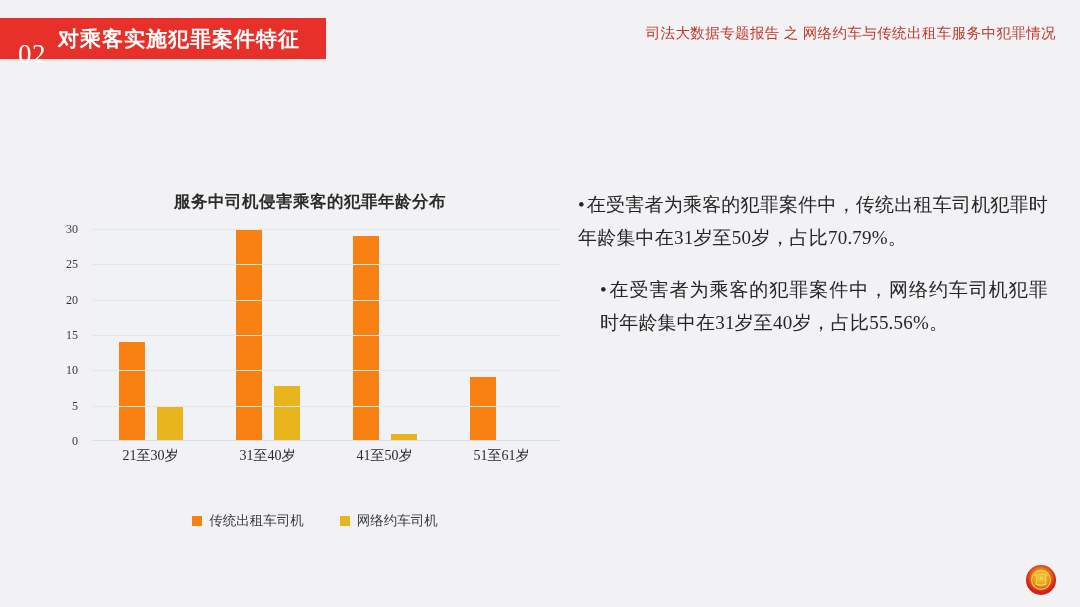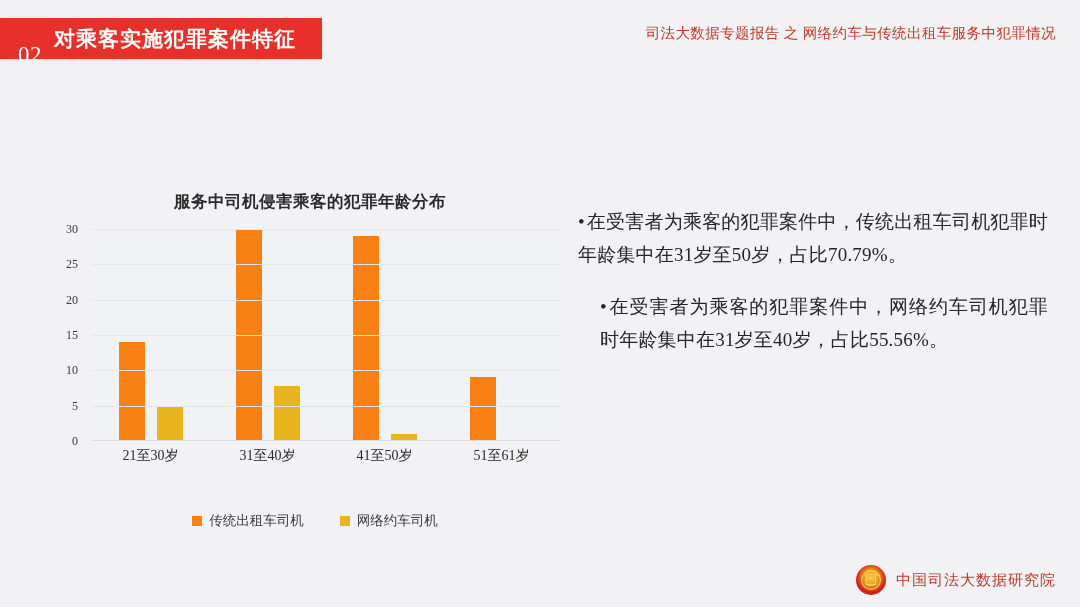--- a/index.html
+++ b/index.html
@@ -32,21 +32,21 @@
     height: 41px;
     padding: 0 26px 0 18px;
     background: #e8302a;
     display: flex;
     align-items: center;
     gap: 12px;
     box-shadow: 0 1px 3px rgba(0,0,0,0.10);
   }
   .section-num {
     color: #ffffff;
-    font-size: 23px;
+    font-size: 27px;
     letter-spacing: 0.5px;
     margin-top: 32px;
   }
   .section-title {
     color: #ffffff;
     font-size: 21px;
     font-weight: bold;
     letter-spacing: 1px;
   }
 
@@ -189,21 +189,21 @@
   .legend-swatch.s1 { background: #e8b51e; }
   .legend-label {
     font-size: 13.5px;
     color: #3a3a3a;
   }
 
   
   .bullets {
     position: absolute;
     left: 578px;
-    top: 206px;
+    top: 189px;
     width: 470px;
   }
   .bullet {
     font-size: 19px;
     line-height: 1.72;
     color: #262626;
     text-align: justify;
     letter-spacing: 0.2px;
   }
   .bullet.b0 { text-indent: 0; padding-left: 0; }
@@ -319,16 +319,15 @@
   <div class="footer-logo">
     <span class="emblem">
       <svg width="30" height="30" viewBox="0 0 30 30" aria-hidden="true">
         <circle cx="15" cy="15" r="9.4" fill="none" stroke="#f7d35a" stroke-width="1.1"></circle>
         <path d="M10.6 10.2 L10.6 17.2 M19.4 10.2 L19.4 17.2" stroke="#f7d35a" stroke-width="1.2" fill="none"></path>
         <path d="M8.6 10.4 Q15 7.6 21.4 10.4" stroke="#f7d35a" stroke-width="1.2" fill="none"></path>
         <path d="M9.2 18.6 Q15 21.6 20.8 18.6" stroke="#f7d35a" stroke-width="1.2" fill="none"></path>
         <circle cx="15" cy="13.2" r="1.5" fill="#f7d35a"></circle>
       </svg>
     </span>
-    <span class="footer-name">中国司法大数据研究院</span>
   </div>
 
 </div>
 
 </body></html>

